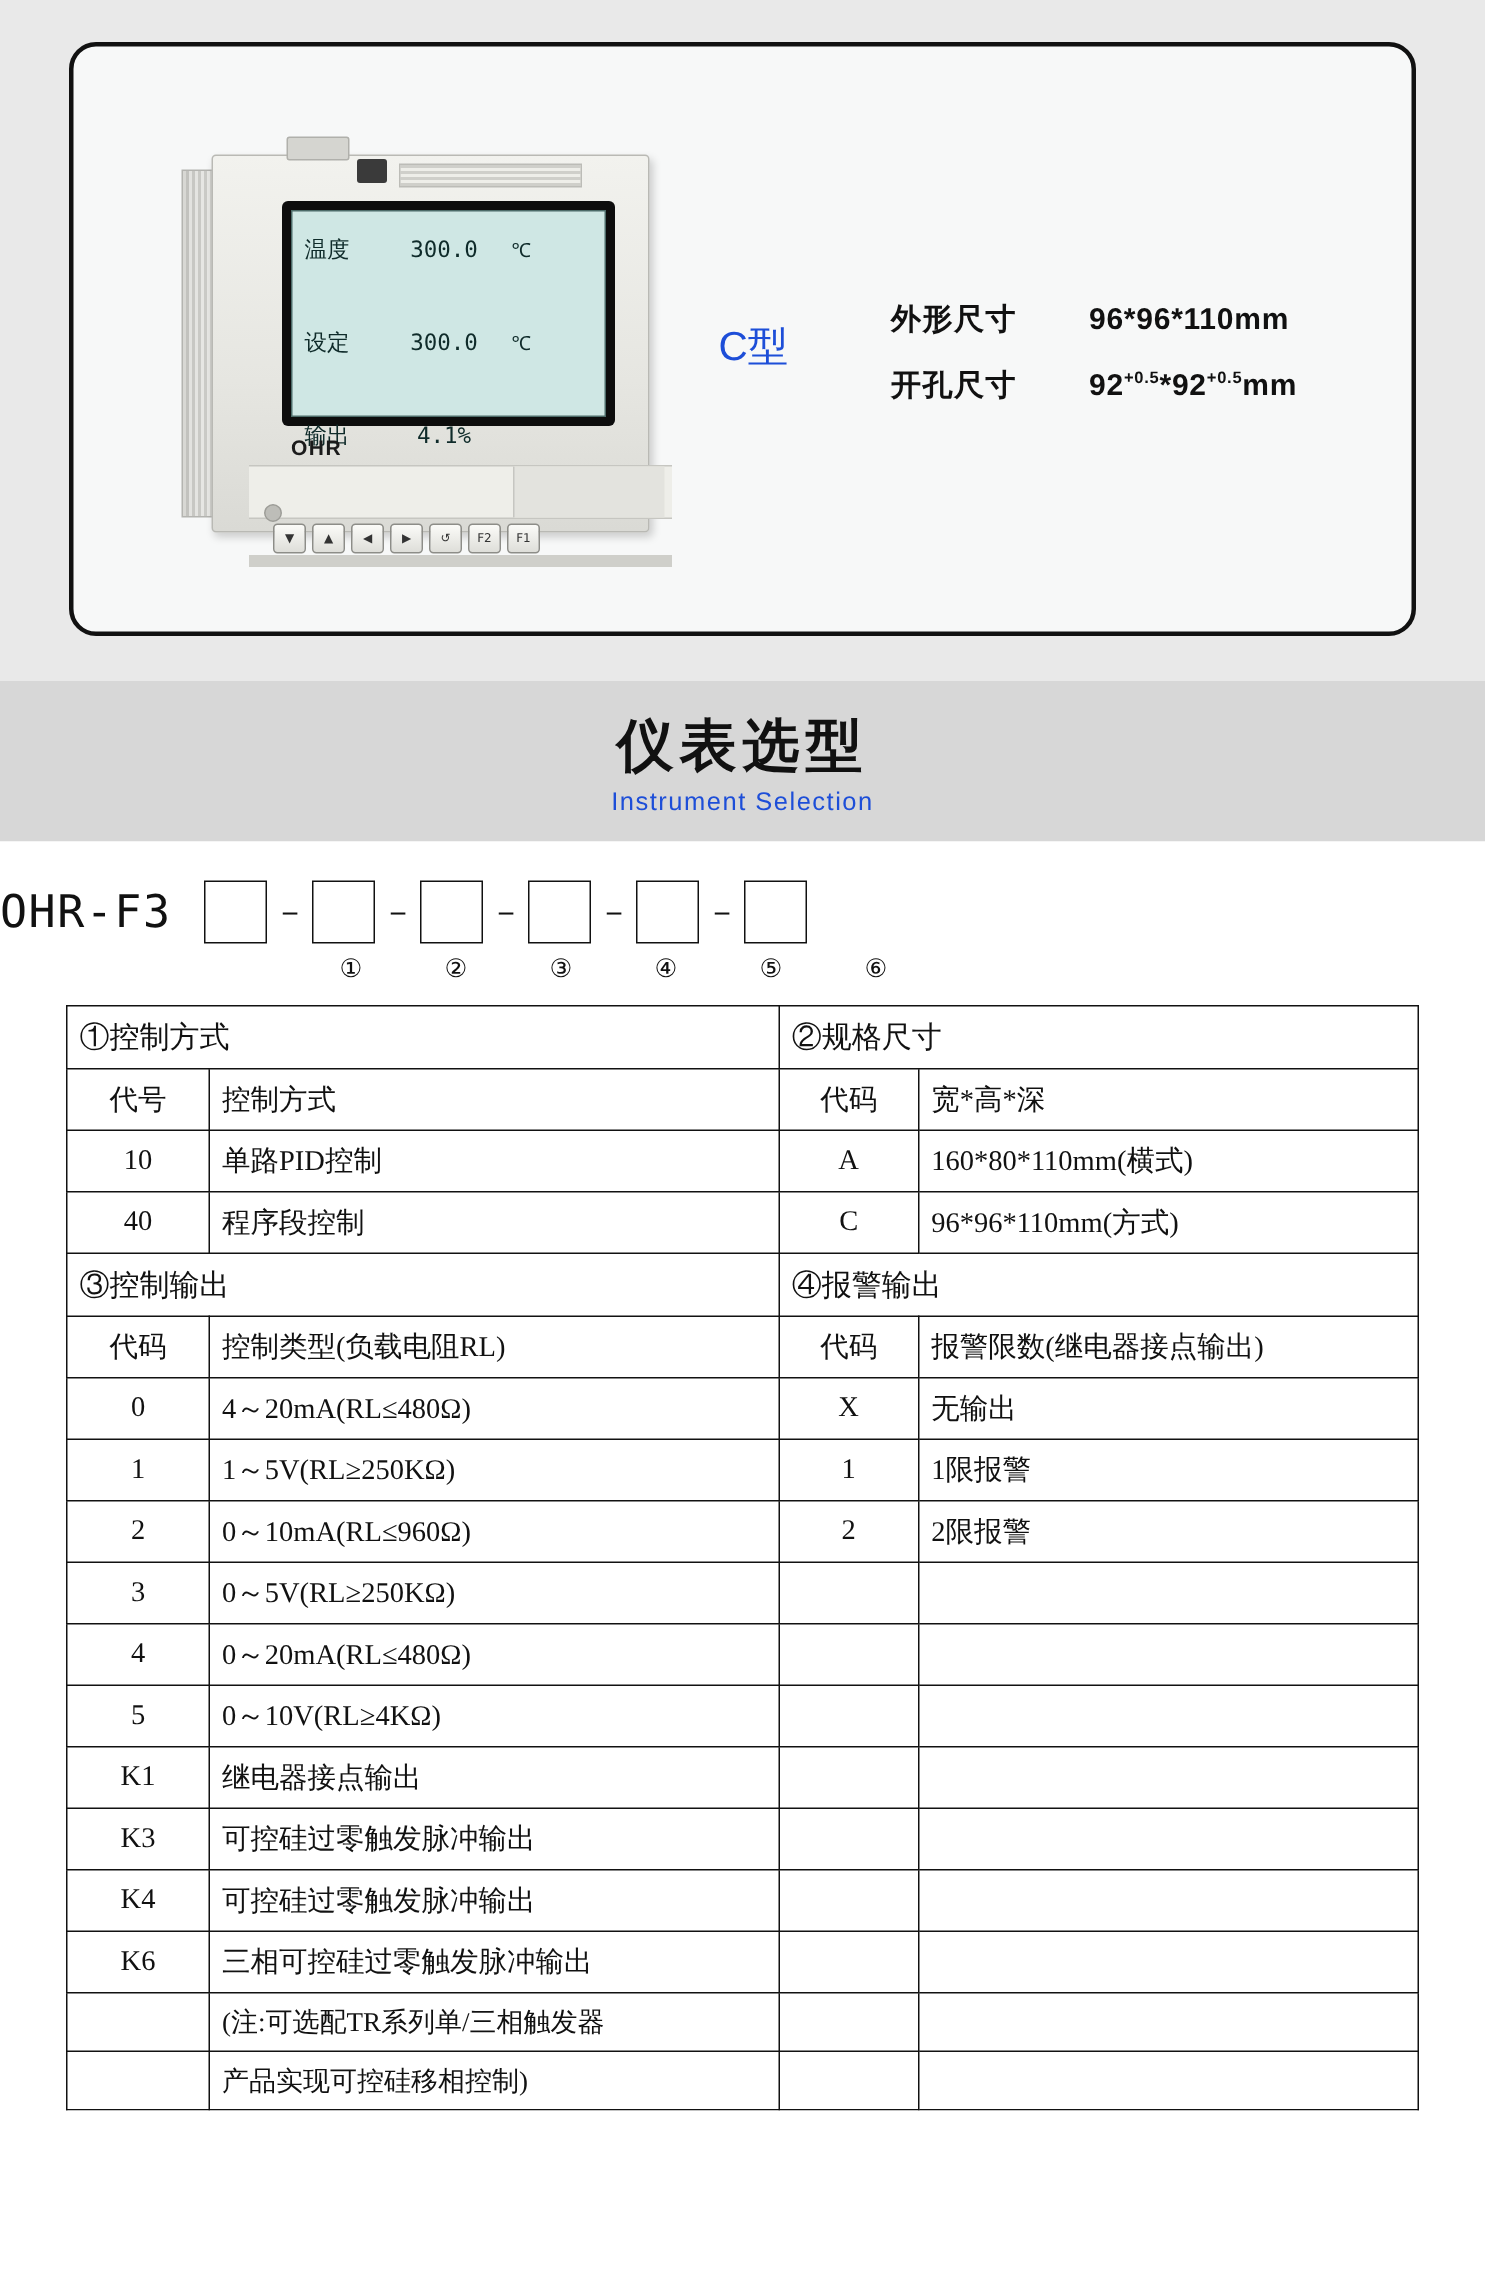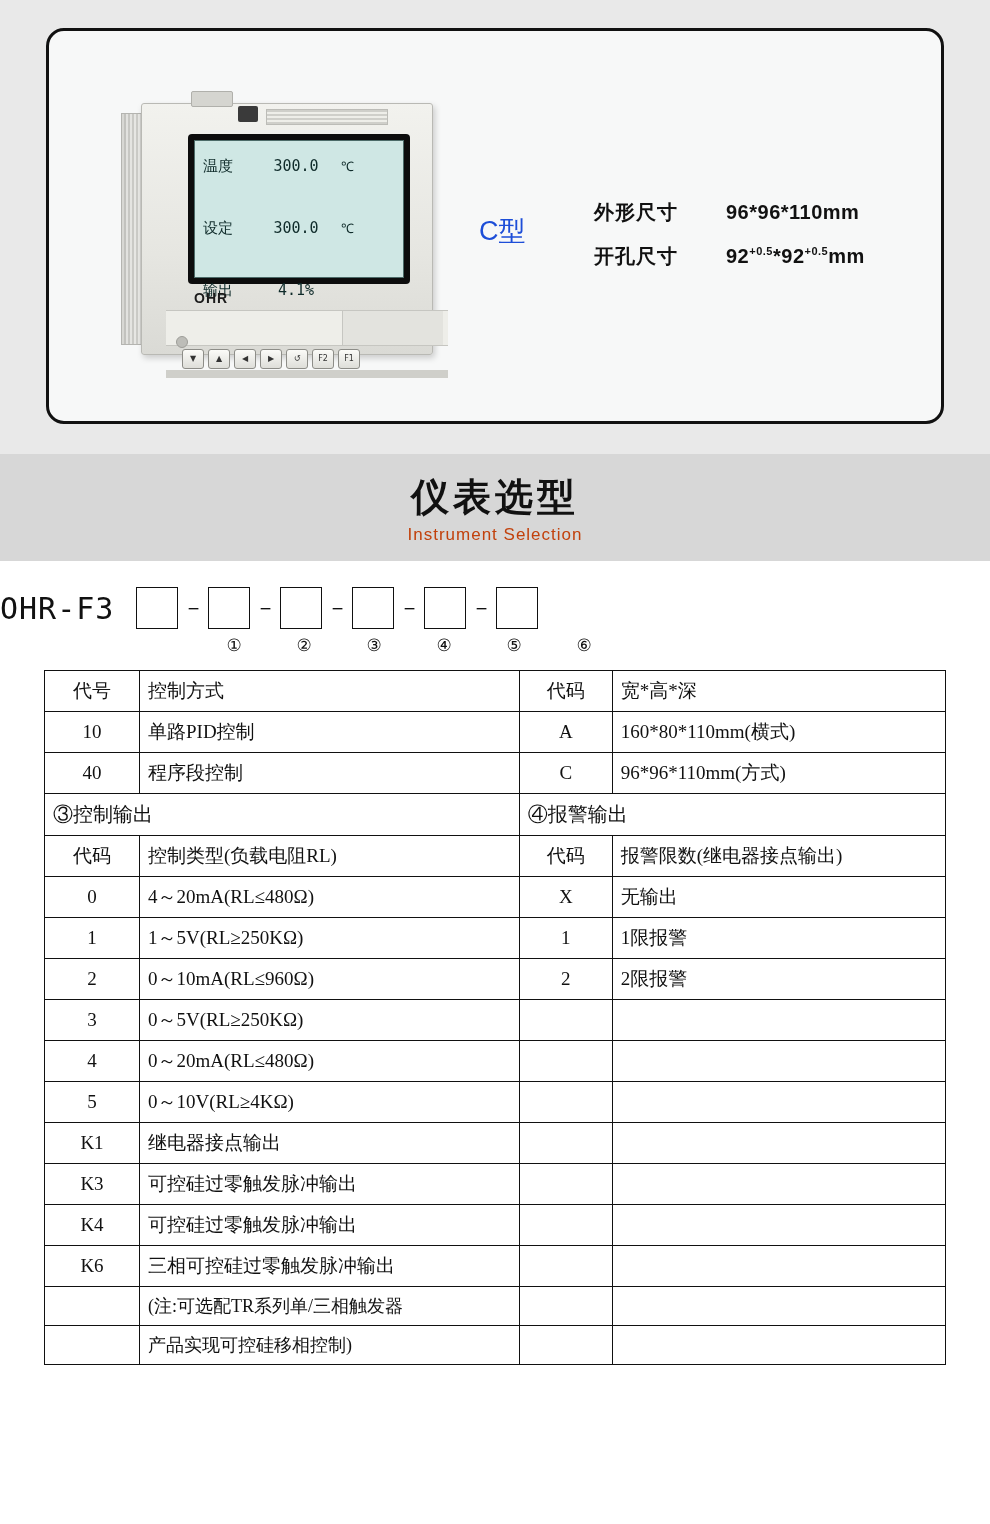--- a/index.html
+++ b/index.html
@@ -126,21 +126,21 @@
   .title-band{
     background:#d7d7d7;
     text-align:center;
     padding:18px 0 16px 0;
   }
   .title-cn{
     font-size:38px;font-weight:bold;letter-spacing:4px;color:#111;
     font-family:"Liberation Sans",sans-serif;
   }
   .title-en{
-    font-size:17px;color:#c2410c;letter-spacing:1px;margin-top:2px;
+    font-size:17px;color:#1d4ed8;letter-spacing:1px;margin-top:2px;
     font-family:"Liberation Sans",sans-serif;
   }
 
   
   .model-area{background:#fff;padding:26px 0 0 0;}
   .model-row{
     display:flex;align-items:center;
   }
   .model-name{
     font-family:"DejaVu Sans Mono", monospace;
@@ -278,20 +278,24 @@
       <span class="num">⑤</span>
       <span class="gap"></span>
       <span class="num">⑥</span>
     </div>
   </div>
 
   <div class="table-wrap">
     <table class="sel">
       <tbody>
         <tr>
+          <td class="hdr" colspan="2">①控制方式</td>
+          <td class="hdr" colspan="2">②规格尺寸</td>
+        </tr>
+        <tr>
           <td class="c-code">代号</td>
           <td class="pad-l">控制方式</td>
           <td class="c-code2">代码</td>
           <td class="pad-l">宽*高*深</td>
         </tr>
         <tr>
           <td class="c-code">10</td>
           <td class="pad-l">单路PID控制</td>
           <td class="c-code2">A</td>
           <td class="pad-l">160*80*110mm(横式)</td>

